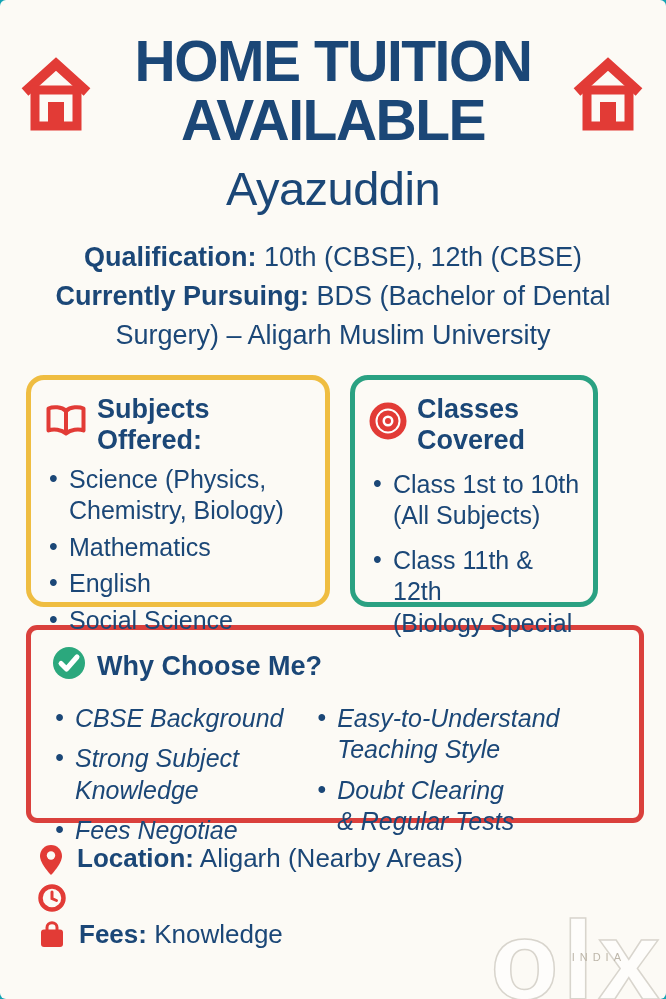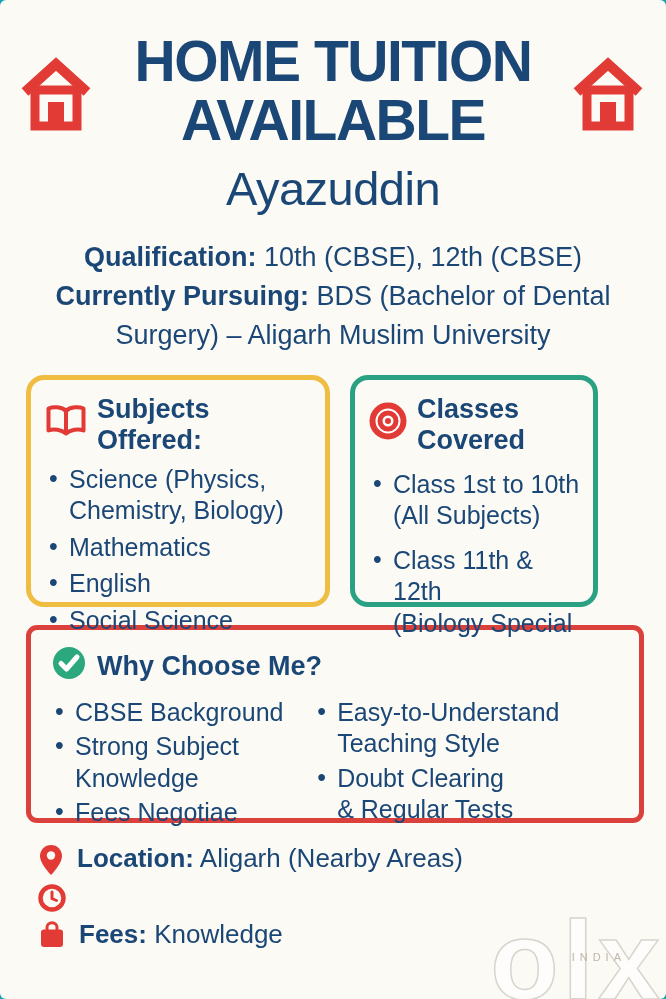--- a/index.html
+++ b/index.html
@@ -48,21 +48,21 @@
   
   .why-box {
     margin: 18px 22px 0 26px;
     border: 5px solid #da403c; border-radius: 11px;
     padding: 15px 18px 14px 20px; height: 198px;
   }
   .why-cols { display: flex; margin-top: 6px; }
   .why-cols .col-l { width: 46%; }
   .why-cols .col-r { width: 54%; }
   .why-cols ul.blist { margin-top: 0; }
-  .why-cols ul.blist li { margin-top: 3px; }
+  .why-cols ul.blist li { margin-top: 9px; font-style: italic; }
   
   .footer { margin: 20px 0 0 38px; font-size: 26px; }
   .f-row { display: flex; align-items: flex-start; gap: 13px; margin-top: 7px; white-space: nowrap; }
   .f-icon { flex: 0 0 26px; display: flex; justify-content: center; padding-top: 2px; }
   .f-note { font-size: 23px; letter-spacing: -0.3px; }
   
   .olx {
     position: absolute; right: 2px; bottom: -26px;
     font-size: 112px; font-weight: bold; letter-spacing: 4px;
     color: rgba(255,255,255,0.55);

